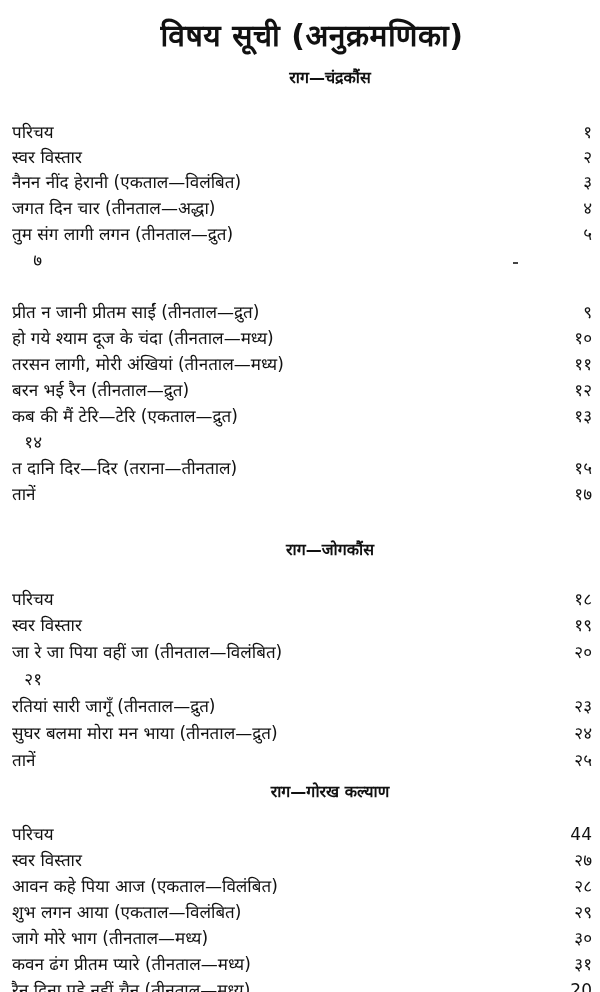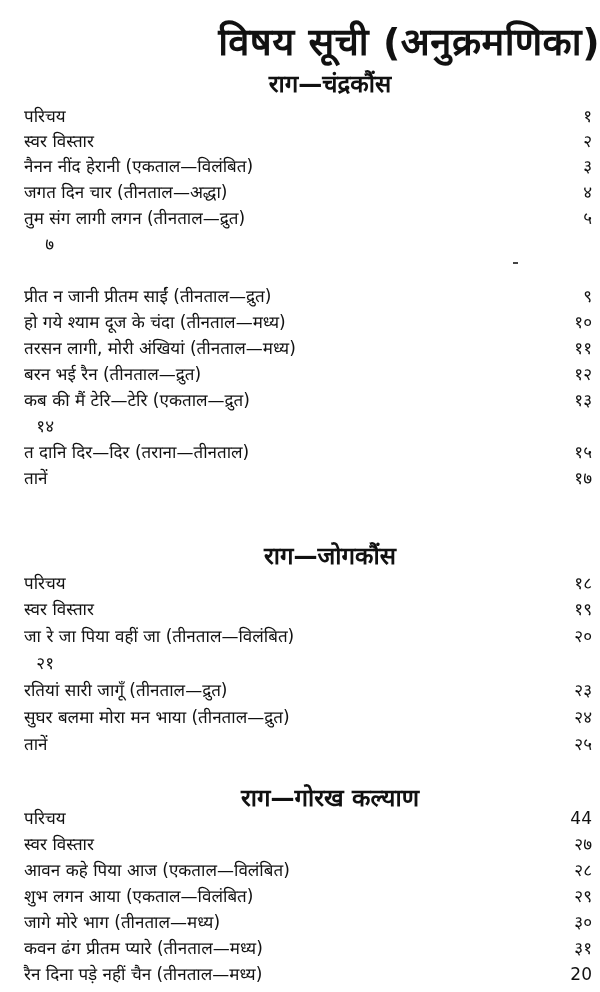--- a/index.html
+++ b/index.html
@@ -17,45 +17,46 @@
   }
   .page {
     position: absolute;
     left: 0; top: 0;
     width: 600px; height: 992px;
   }
   .title {
     position: absolute;
     left: 0; right: 0;
     top: 14px;
-    text-align: right;
-    font-size: 38px;
+    text-align: center;
+    font-size: 30px;
     font-weight: bold;
     padding-left: 24px;
     letter-spacing: 0.5px;
   }
   .section-heading {
     position: absolute;
     left: 0; right: 0;
     text-align: center;
-    font-size: 24px;
+    font-size: 16px;
     font-weight: bold;
     padding-left: 60px;
   }
   .row {
     position: absolute;
-    left: 24px;
+    left: 12px;
     right: 8px;
     height: 24px;
     font-size: 17px;
     line-height: 24px;
     display: flex;
     justify-content: space-between;
     align-items: baseline;
     white-space: nowrap;
+    margin-top: 16px;
   }
   .row .label {
     flex: 0 0 auto;
   }
   .row .pg {
     flex: 0 0 auto;
     min-width: 30px;
     text-align: right;
     font-size: 17px;
   }

